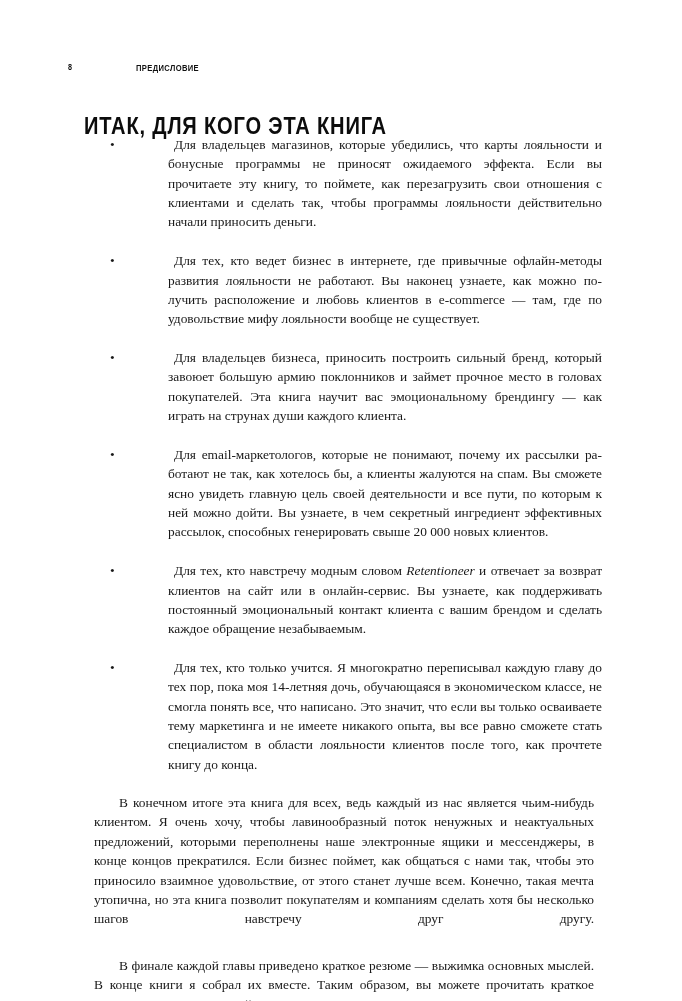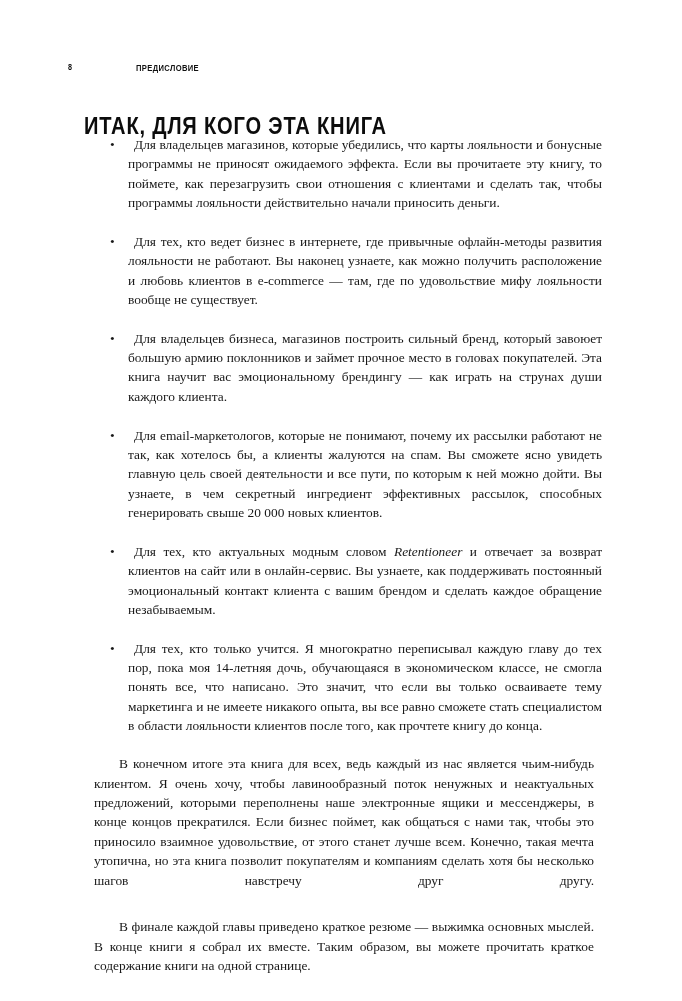--- a/index.html
+++ b/index.html
@@ -108,20 +108,21 @@
     width: 10px;
     font-size: 13.4px;
     line-height: 19.35px;
     color: #181818;
   }
 
   .bullet-text {
     display: block;
     text-align: justify;
     text-indent: 6px;
+    margin-left: 40px;
   }
 
   .bullet-text::after {
     content: "";
     display: inline-block;
     width: 100%;
   }
 
   
   .closing {
@@ -172,31 +173,31 @@
         <span class="bullet-text ragged-last">Для владельцев магазинов, которые убедились, что карты лояльно­сти и бонусные программы не приносят ожидаемого эффекта. Если вы прочитаете эту книгу, то поймете, как перезагрузить свои отношения с клиентами и сделать так, чтобы программы лояльности действитель­но начали приносить деньги.</span>
       </li>
 
       <li class="bullet-item">
         <span class="bullet-marker">•</span>
         <span class="bullet-text ragged-last">Для тех, кто ведет бизнес в интернете, где привычные офлайн-методы развития лояльности не работают. Вы наконец узнаете, как можно по­лучить расположение и любовь клиентов в e-commerce — там, где по удовольствие мифу лояльности вообще не существует.</span>
       </li>
 
       <li class="bullet-item">
         <span class="bullet-marker">•</span>
-        <span class="bullet-text ragged-last">Для владельцев бизнеса, магазинов построить сильный бренд, ко­торый завоюет большую армию поклонников и займет прочное место в головах покупателей. Эта книга научит вас эмоциональному брен­дингу — как играть на струнах души каждого клиента.</span>
+        <span class="bullet-text ragged-last">Для владельцев бизнеса, приносить построить сильный бренд, ко­торый завоюет большую армию поклонников и займет прочное место в головах покупателей. Эта книга научит вас эмоциональному брен­дингу — как играть на струнах души каждого клиента.</span>
       </li>
 
       <li class="bullet-item">
         <span class="bullet-marker">•</span>
         <span class="bullet-text ragged-last">Для email-маркетологов, которые не понимают, почему их рассылки ра­ботают не так, как хотелось бы, а клиенты жалуются на спам. Вы сможе­те ясно увидеть главную цель своей деятельности и все пути, по которым к ней можно дойти. Вы узнаете, в чем секретный ингредиент эффектив­ных рассылок, способных генерировать свыше 20 000 новых клиентов.</span>
       </li>
 
       <li class="bullet-item">
         <span class="bullet-marker">•</span>
-        <span class="bullet-text ragged-last"><span>Для тех, кто актуальных модным словом </span><em class="term">Retentioneer</em><span> и отвечает за воз­врат клиентов на сайт или в онлайн-сервис. Вы узнаете, как поддер­живать постоянный эмоциональный контакт клиента с вашим брендом и сделать каждое обращение незабываемым.</span></span>
+        <span class="bullet-text ragged-last"><span>Для тех, кто навстречу модным словом </span><em class="term">Retentioneer</em><span> и отвечает за воз­врат клиентов на сайт или в онлайн-сервис. Вы узнаете, как поддер­живать постоянный эмоциональный контакт клиента с вашим брендом и сделать каждое обращение незабываемым.</span></span>
       </li>
 
       <li class="bullet-item">
         <span class="bullet-marker">•</span>
         <span class="bullet-text ragged-last">Для тех, кто только учится. Я многократно переписывал каждую гла­ву до тех пор, пока моя 14-летняя дочь, обучающаяся в экономическом классе, не смогла понять все, что написано. Это значит, что если вы только осваиваете тему маркетинга и не имеете никакого опыта, вы все равно сможете стать специалистом в области лояльности клиентов по­сле того, как прочтете книгу до конца.</span>
       </li>
 
     </ul>
 
     <div class="closing">

